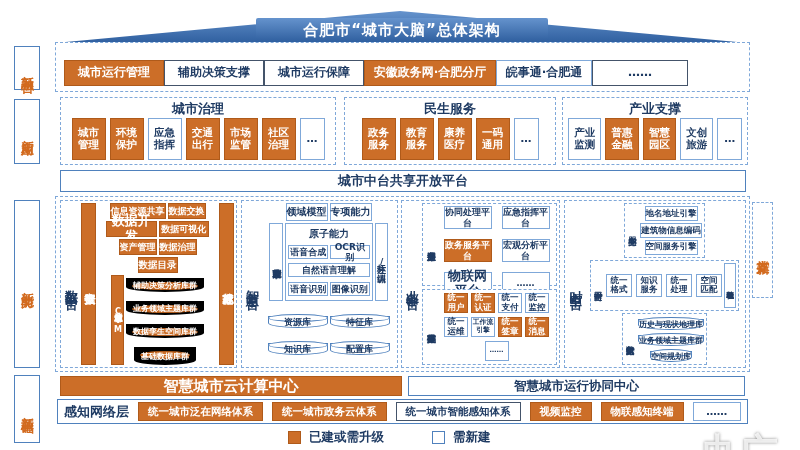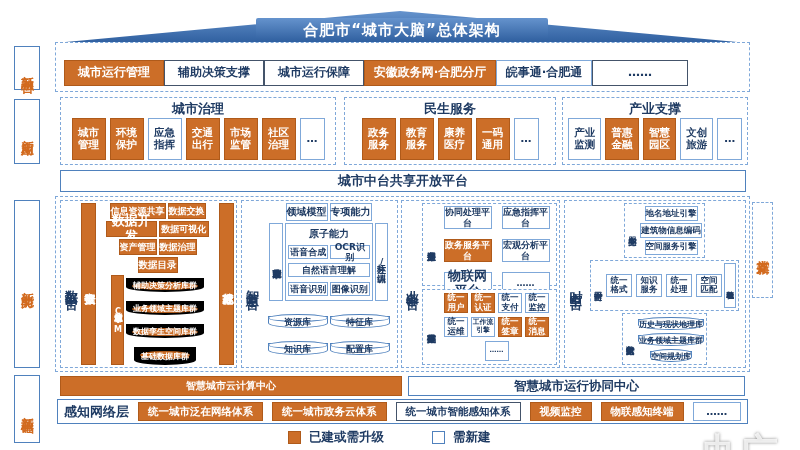--- a/index.html
+++ b/index.html
@@ -65,21 +65,21 @@
   .cyl::before { content:""; position:absolute; left:-1px; right:-1px; top:-3px; height:6px;
                  background:#CC6E28; border:1px solid #AF5A1A; border-radius:50%; }
   .cylw { position:relative; background:#fff; border:1px solid #4F81BD; color:#1F3B63; font-weight:bold;
           border-radius:0 0 50% 50% / 0 0 5px 5px; display:flex; align-items:center; justify-content:center;
           margin-top:3px; }
   .cylw::before { content:""; position:absolute; left:-1px; right:-1px; top:-3px; height:6px;
                   background:#fff; border:1px solid #4F81BD; border-radius:50%; }
   .cyl span, .cylw span { position:relative; z-index:1; }
 
   
-  #center-cloud { left:60px; top:376px; width:342px; height:20px; font-size:10px; }
+  #center-cloud { left:60px; top:376px; width:342px; height:20px; font-size:15px; }
   #center-coord { left:408px; top:376px; width:337px; height:20px; font-size:12.5px; border:1.5px solid #4F81BD; }
   #row-perception { left:57px; top:399px; width:691px; height:25px; border:1.5px solid #4F81BD;
                     display:flex; align-items:center; gap:9px; padding:0 6px; background:#fff; }
   #perception-title { font-size:13px; font-weight:bold; color:#1F3B63; white-space:nowrap; }
   .pi { height:19px; font-size:10.5px; padding:0 9px; white-space:nowrap; }
 
   
   #legend { left:288px; top:429px; display:flex; gap:48px; align-items:center; }
   .lg-item { display:flex; align-items:center; gap:8px; font-size:12.5px; font-weight:bold; color:#1F3B63; }
   .lg-sq { width:13px; height:13px; }

